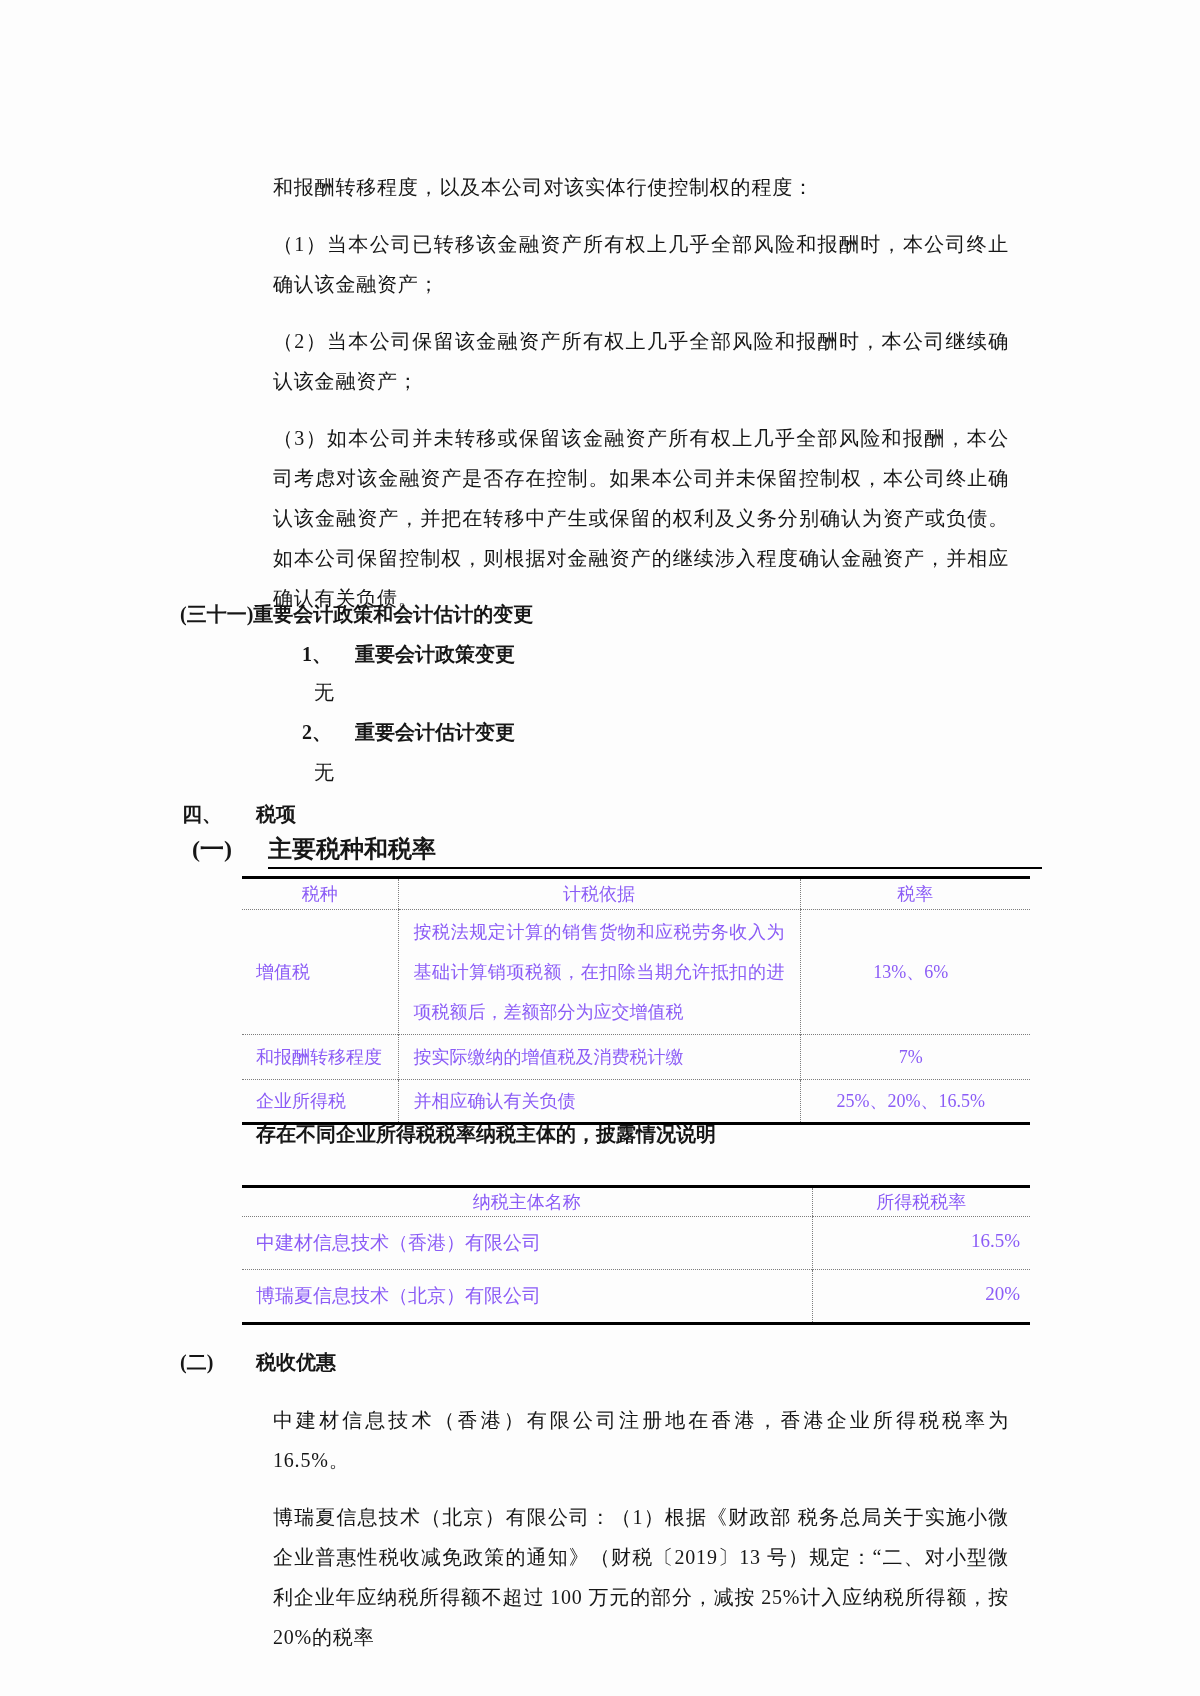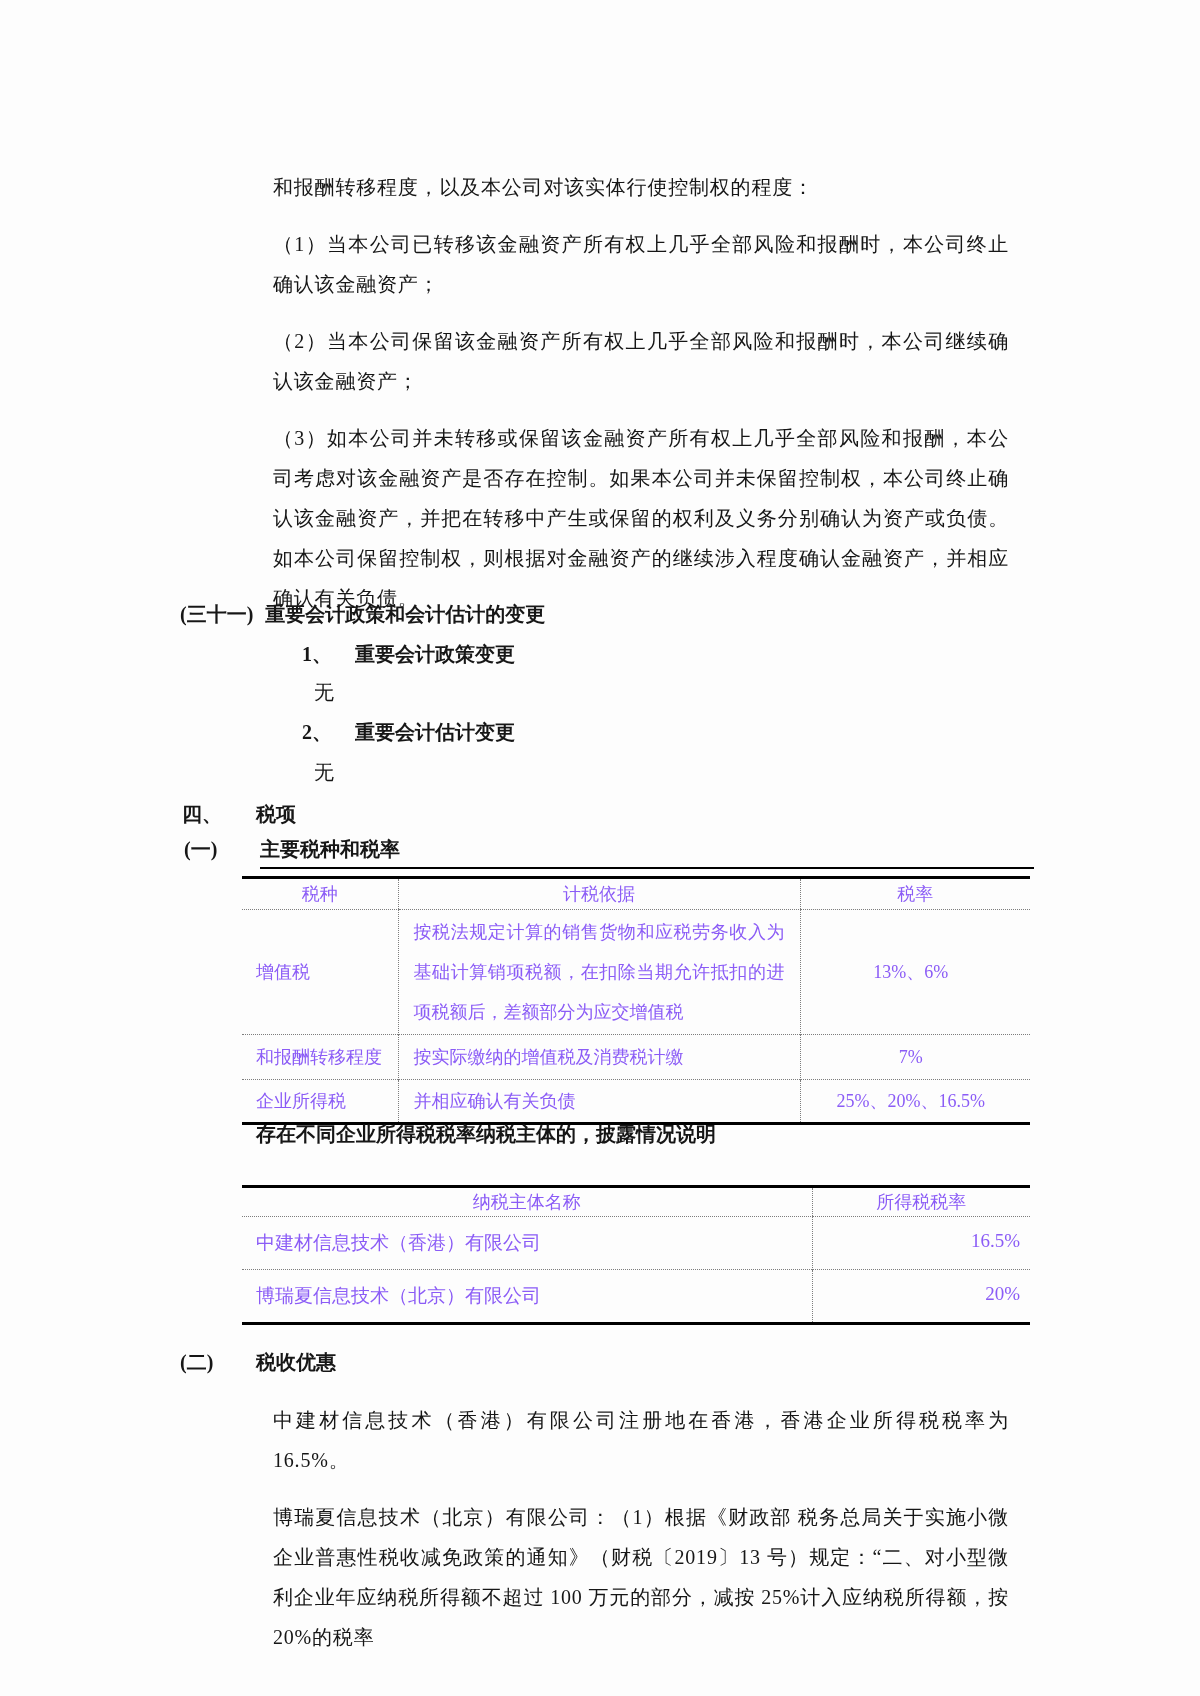--- a/index.html
+++ b/index.html
@@ -12,21 +12,21 @@
     color:#161616;
     overflow:hidden;
   }
   .abs { position:absolute; }
   .body-text { font-size:20px; line-height:40px; text-align:justify; letter-spacing:0.8px; }
   .body-text p { margin:17px; }
   .bold { font-weight:bold; }
   .h20 { font-size:20px; line-height:40px; }
 
   
-  .sec-num-31 { display:inline-block; font-weight:bold; margin-right:12px; }
+  .sec-num-31 { display:inline-block; font-weight:bold; }
   .item-num { display:inline-block; width:53px; font-weight:bold; }
   .num-4 { display:inline-block; width:74px; font-weight:bold; }
   .sec-num { display:inline-block; width:76px; font-weight:bold; }
   .sub1-title {
     display:inline-block; width:774px; font-weight:bold;
     border-bottom:2px solid #000; padding-bottom:5px;
   }
 
   
   table { border-collapse:collapse; table-layout:fixed; }
@@ -81,21 +81,21 @@
 
   <div class="abs h20" style="top:712px; left:302px;">
     <span class="item-num">2、</span><span class="bold">重要会计估计变更</span>
   </div>
   <div class="abs h20" style="top:752px; left:314px;">无</div>
 
   <div class="abs h20" style="top:794px; left:182px;">
     <span class="num-4">四、</span><span class="bold">税项</span>
   </div>
 
-  <div class="abs" style="top:836px; left:184px; font-size:20px; line-height:26px;">
+  <div class="abs" style="top:836px; left:192px; font-size:24px; line-height:26px;">
     <span class="sec-num">(一)</span><span class="sub1-title">主要税种和税率</span>
   </div>
 
   <table class="tbl" style="top:876px;">
     <colgroup>
         <col style="width:156px">
         <col style="width:402px">
         <col style="width:230px">
       </colgroup>
     <tbody>

